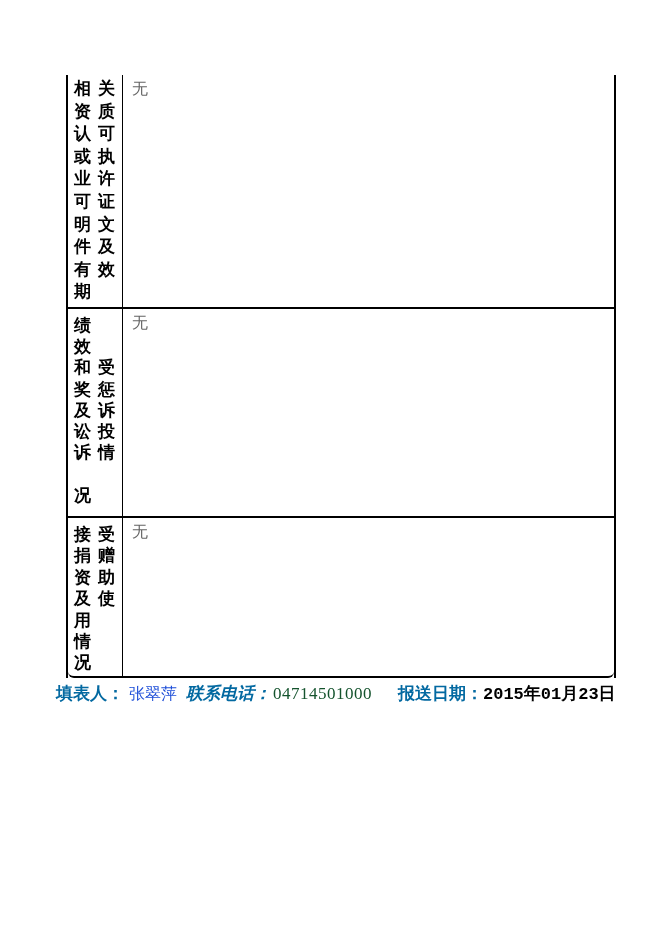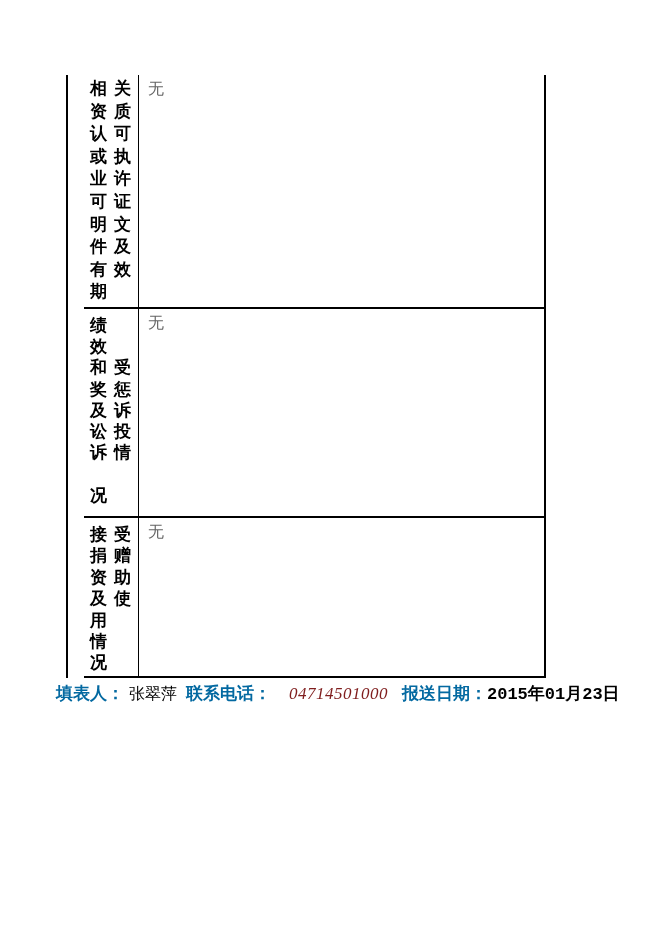--- a/index.html
+++ b/index.html
@@ -12,34 +12,33 @@
     width: 662px;
     height: 936px;
     background: #ffffff;
     font-family: "Liberation Serif", "DejaVu Serif", serif;
     overflow: hidden;
   }
   .report-table {
     position: absolute;
     left: 66px;
     top: 75px;
-    width: 480px;
+    width: 550px;
     box-sizing: border-box;
     border-left: 2px solid #000000;
     border-right: 2px solid #000000;
-    padding-left: 16px;
   }
   .t-row {
     display: flex;
     box-sizing: border-box;
     border-bottom: 2px solid #000000;
   }
   .t-row.row-1 { height: 234px; }
   .t-row.row-2 { height: 209px; }
-  .t-row.row-3 { height: 160px; }
+  .t-row.row-3 { height: 160px; border-radius: 6px; }
   .header-cell {
     width: 55px;
     box-sizing: border-box;
     border-right: 1px solid #000000;
     padding: 3px 0 0 6px;
     font-size: 17px;
     font-weight: bold;
     color: #000000;
     letter-spacing: 7px;
     white-space: pre-line;
@@ -64,37 +63,36 @@
     font-size: 17px;
     line-height: 21px;
     color: #000000;
     white-space: nowrap;
   }
   .footer-line .label {
     font-weight: bold;
     color: #0369a1;
   }
   .footer-line .preparer-name {
-    color: #000000;
+    color: #1d4ed8;
     font-size: 16px;
     margin: 0 9px 4px 5px;
     font-family: Liberation Serif, serif;
   }
   .footer-line .phone-number {
-    color: #7f1d1d;
+    color: #14532d;
     letter-spacing: 0.5px;
-    margin-right: 14px;
-    font-style: italic;
+    margin-right: 26px;
   }
   .footer-line .date-value {
     font-weight: bold;
     color: #000000;
     font-family: Liberation Mono, monospace;
   }
-  .footer-line .phone-label { margin-right: 18px; }
+  .footer-line .phone-label { margin-right: 2px; font-style: italic; }
 </style>
 </head>
 <body>
 
 <div class="page">
 
   <div class="report-table">
 
     <div class="t-row row-1">
       <div class="header-cell">相关

